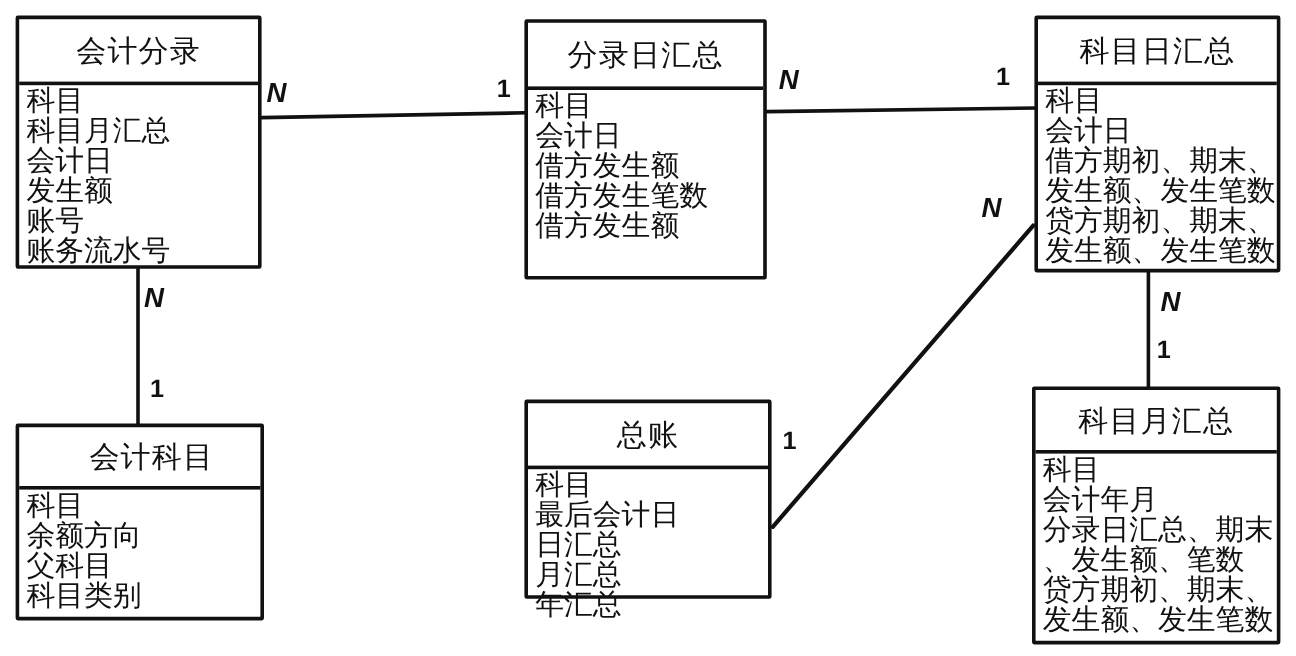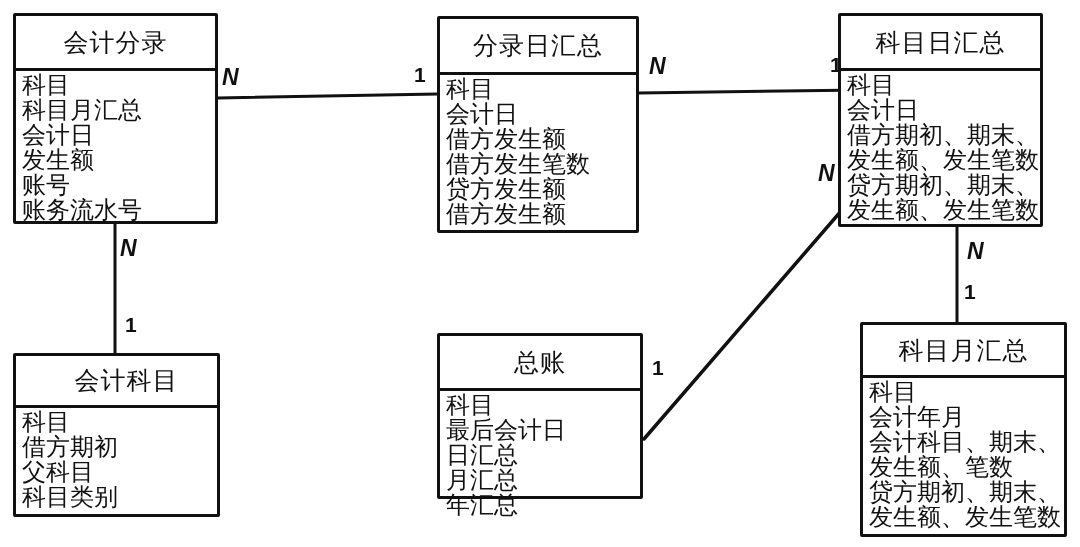--- a/index.html
+++ b/index.html
@@ -39,21 +39,21 @@
     font-size: 24px;
     line-height: 25px;
     word-break: break-all;
     line-break: anywhere;
   }
   
   #e0 { left: 13px;  top: 13px;  width: 205px; height: 211px; }
   #e0 .etitle { height: 55px; }
   #e1 { left: 437px; top: 16px;  width: 202px; height: 217px; }
   #e1 .etitle { height: 56px; }
-  #e2 { left: 838px; top: 13px;  width: 205px; height: 214px; }
+  #e2 { left: 862px; top: 13px;  width: 205px; height: 214px; }
   #e2 .etitle { height: 55px; }
   #e3 { left: 13px;  top: 353px; width: 207px; height: 164px; }
   #e3 .etitle { height: 52px; padding-left: 20px; }
   #e4 { left: 437px; top: 333px; width: 206px; height: 166px; }
   #e4 .etitle { height: 55px; }
   #e5 { left: 860px; top: 322px; width: 207px; height: 215px; }
   #e5 .etitle { height: 53px; }
   
   .lbl { position: absolute; height: 26px; color: #111111; }
   .lbl-n { font-style: italic; font-weight: 600; font-size: 23px; }
@@ -84,40 +84,39 @@
     </div>
   </div>
 
   <div class="entity" id="e1">
     <div class="etitle">分录日汇总</div>
     <div class="fields">
       <div class="field">科目</div>
       <div class="field">会计日</div>
       <div class="field">借方发生额</div>
       <div class="field">借方发生笔数</div>
-      <div class="field">贷方发生额</div>
       <div class="field">借方发生额</div>
     </div>
   </div>
 
   <div class="entity" id="e2">
     <div class="etitle">科目日汇总</div>
     <div class="fields">
       <div class="field">科目</div>
       <div class="field">会计日</div>
       <div class="field">借方期初、期末、发生额、发生笔数</div>
       <div class="field">贷方期初、期末、发生额、发生笔数</div>
     </div>
   </div>
 
   <div class="entity" id="e3">
     <div class="etitle">会计科目</div>
     <div class="fields">
       <div class="field">科目</div>
-      <div class="field">借方期初</div>
+      <div class="field">余额方向</div>
       <div class="field">父科目</div>
       <div class="field">科目类别</div>
     </div>
   </div>
 
   <div class="entity" id="e4">
     <div class="etitle">总账</div>
     <div class="fields">
       <div class="field">科目</div>
       <div class="field">最后会计日</div>
@@ -125,21 +124,21 @@
       <div class="field">月汇总</div>
       <div class="field">年汇总</div>
     </div>
   </div>
 
   <div class="entity" id="e5">
     <div class="etitle">科目月汇总</div>
     <div class="fields">
       <div class="field">科目</div>
       <div class="field">会计年月</div>
-      <div class="field">会计科目、期末、发生额、笔数</div>
+      <div class="field">分录日汇总、期末、发生额、笔数</div>
       <div class="field">贷方期初、期末、发生额、发生笔数</div>
     </div>
   </div>
 
   <div class="lbl lbl-n" style="left:222px; top:64px;">N</div>
   <div class="lbl lbl-1" style="left:414px; top:63px;">1</div>
 
   <div class="lbl lbl-n" style="left:649px; top:53px;">N</div>
   <div class="lbl lbl-1" style="left:830px; top:53px;">1</div>
 

